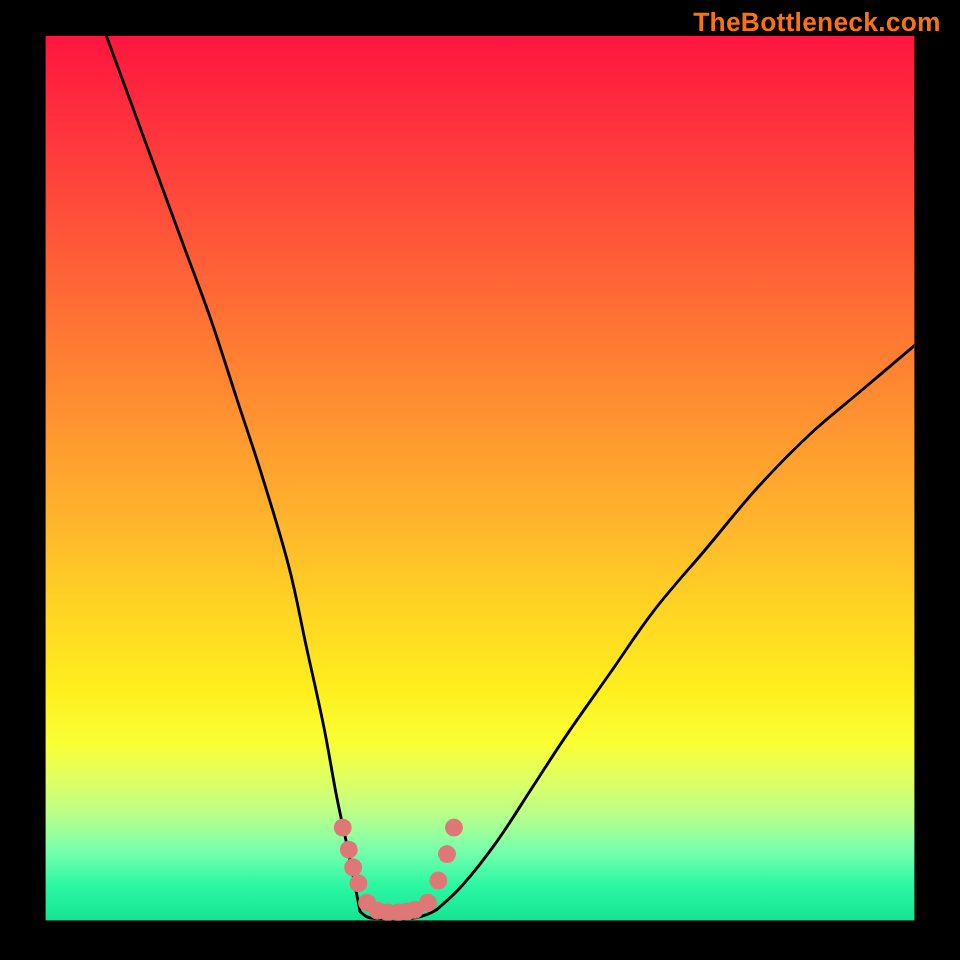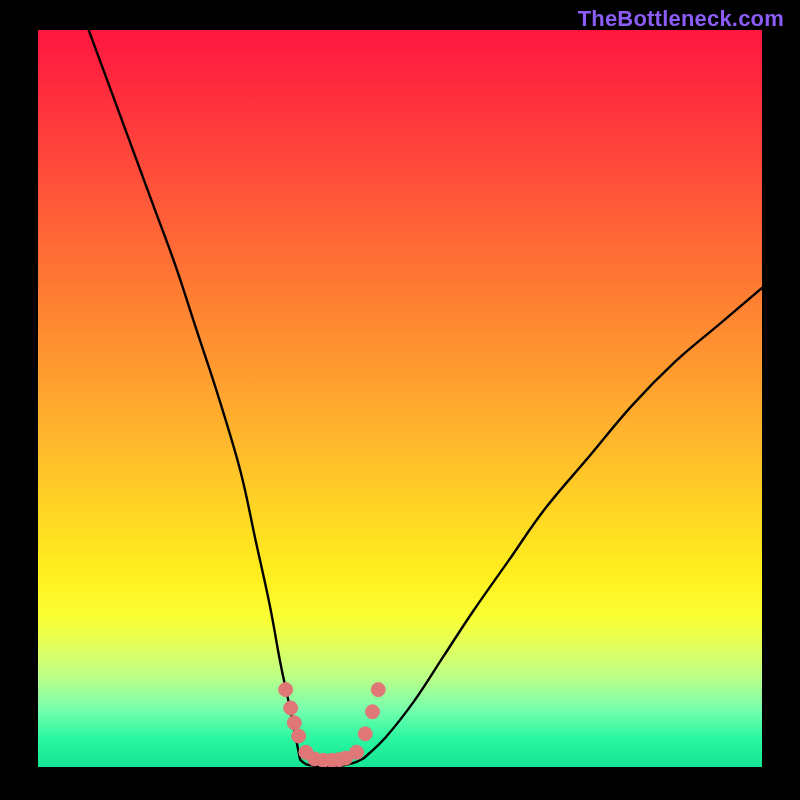--- a/index.html
+++ b/index.html
@@ -40,21 +40,21 @@
       #b9ff89 88%,
       #7affad 92%,
       #2cf8a2 96%,
       #14e493 100%
     );
   }
   .watermark {
     position: absolute;
     top: 6px;
     right: 16px;
-    color: #8b5cf6;
+    color: #f97316;
     font-size: 22px;
     font-weight: 600;
     letter-spacing: 0.2px;
     user-select: none;
     margin-left: 18px;
   }
   svg.curves {
     position: absolute;
     left: 0;
     top: 0;

